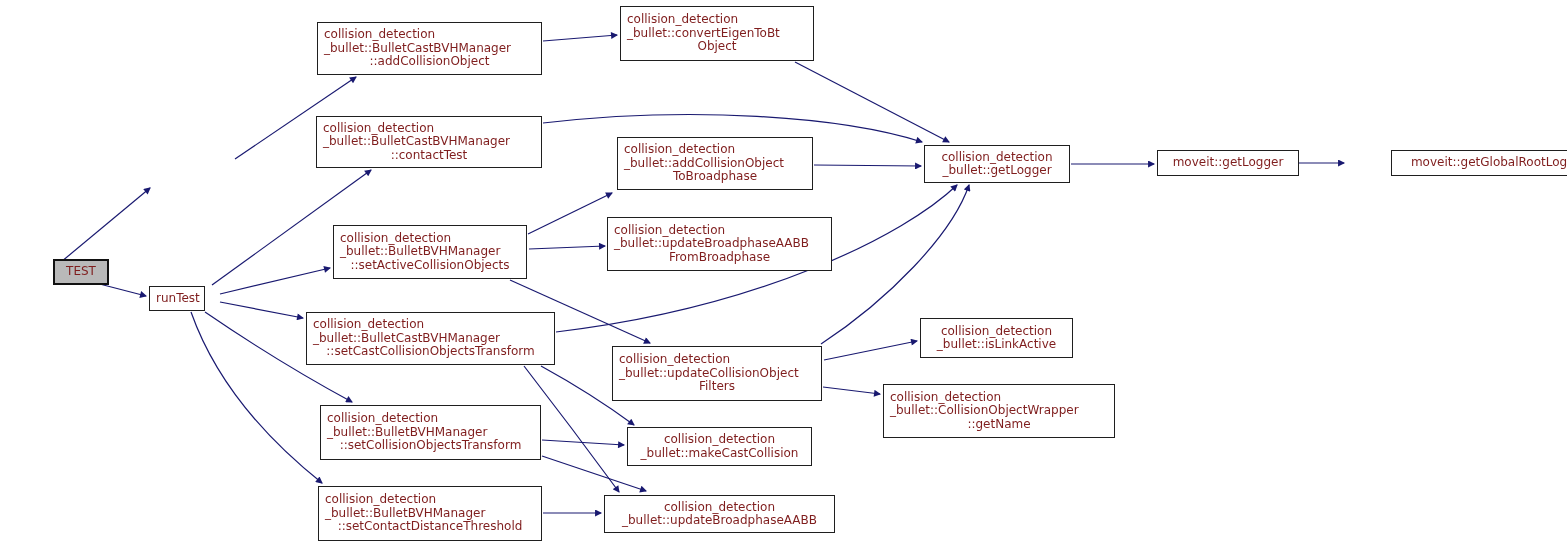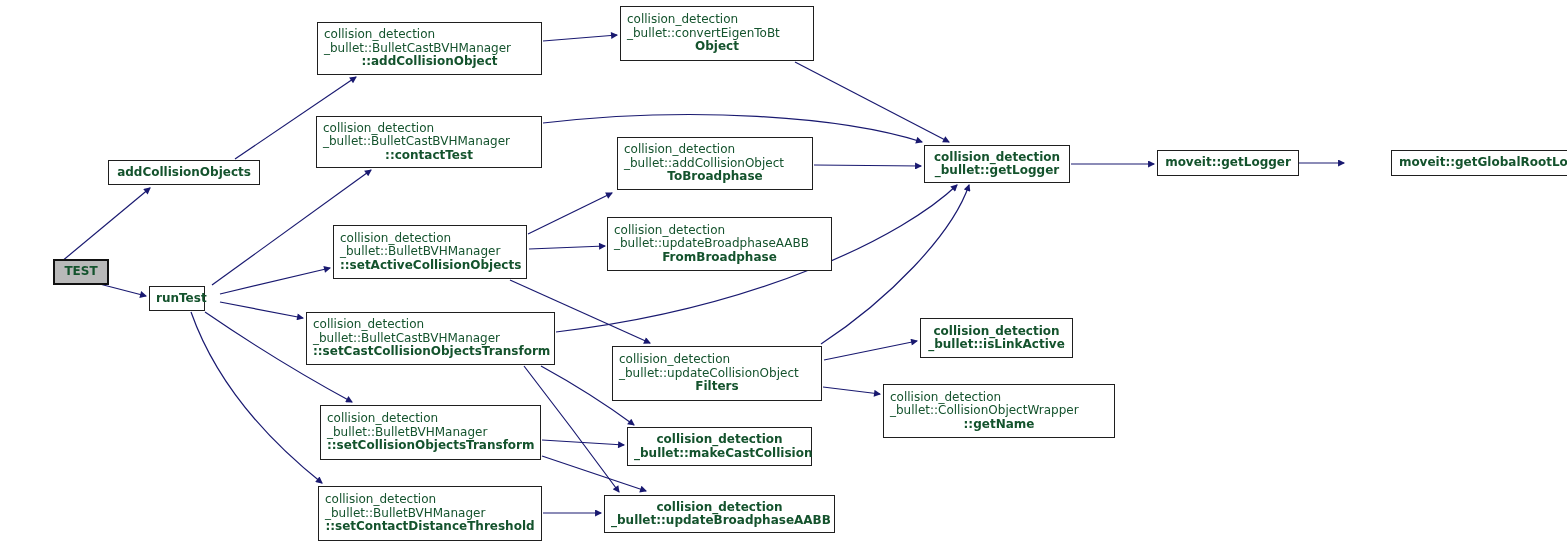--- a/index.html
+++ b/index.html
@@ -1,25 +1,25 @@
 <!DOCTYPE html>
 <html><head>
 <meta charset="utf-8">
 <style>
   html,body{margin:0;padding:0;background:#ffffff;}
   #canvas{position:relative;width:1567px;height:547px;background:#ffffff;overflow:hidden;
           font-family:"DejaVu Sans","Liberation Sans",sans-serif;}
   #edge-layer{position:absolute;left:0;top:0;width:1567px;height:547px;}
   .node{position:absolute;box-sizing:border-box;border:1px solid #1f1f1f;background:#ffffff;
-        color:#14532d;font-size:12px;line-height:13.5px;display:flex;flex-direction:column;
+        color:#7f1d1d;font-size:12px;line-height:13.5px;display:flex;flex-direction:column;
         justify-content:center;padding:2px 6px;cursor:pointer;}
   .node.highlight{background:#b9b9b9;border-width:2px;border-color:#111111;margin-left:48px;}
   .node .ln{white-space:nowrap;}
   .node .ln.l{text-align:left;}
-  .node .ln.c{text-align:center;font-weight:bold;}
+  .node .ln.c{text-align:center;}
 </style>
 </head>
 <body>
 
 <div id="canvas">
   <svg id="edge-layer" viewBox="0 0 1567 547" xmlns="http://www.w3.org/2000/svg">
     <defs>
       <marker id="arrowhead" markerWidth="9" markerHeight="7" viewBox="0 0 10 10" refX="8.5" refY="5" orient="auto" markerUnits="userSpaceOnUse">
         <path d="M0,0 L10,5 L0,10 z" fill="#191970"></path>
       </marker>
@@ -49,23 +49,20 @@
         <path d="M541,366 Q592,394 634,425" fill="none" stroke="#191970" stroke-width="1.2" marker-end="url(#arrowhead)"></path>
         <path d="M524,366 Q572,428 619,492" fill="none" stroke="#191970" stroke-width="1.2" marker-end="url(#arrowhead)"></path>
         <path d="M542,440 L624,445" fill="none" stroke="#191970" stroke-width="1.2" marker-end="url(#arrowhead)"></path>
         <path d="M542,456 L646,491" fill="none" stroke="#191970" stroke-width="1.2" marker-end="url(#arrowhead)"></path>
         <path d="M543,513 L601,513" fill="none" stroke="#191970" stroke-width="1.2" marker-end="url(#arrowhead)"></path>
       </g>
   </svg>
 
 <div class="node highlight" style="left: 5px; top: 259px; width: 56px; height: 26px;">
       <div class="ln c">TEST</div>
-    </div>
-    <div class="node" style="left: 108px; top: 160px; width: 152px; height: 25px;">
-      <div class="ln c">addCollisionObjects</div>
     </div>
     <div class="node" style="left: 149px; top: 286px; width: 56px; height: 25px;">
       <div class="ln c">runTest</div>
     </div>
     <div class="node" style="left: 317px; top: 22px; width: 225px; height: 53px;">
       <div class="ln l">collision_detection</div>
       <div class="ln l">_bullet::BulletCastBVHManager</div>
       <div class="ln c">::addCollisionObject</div>
     </div>
     <div class="node" style="left: 620px; top: 6px; width: 194px; height: 55px;">

